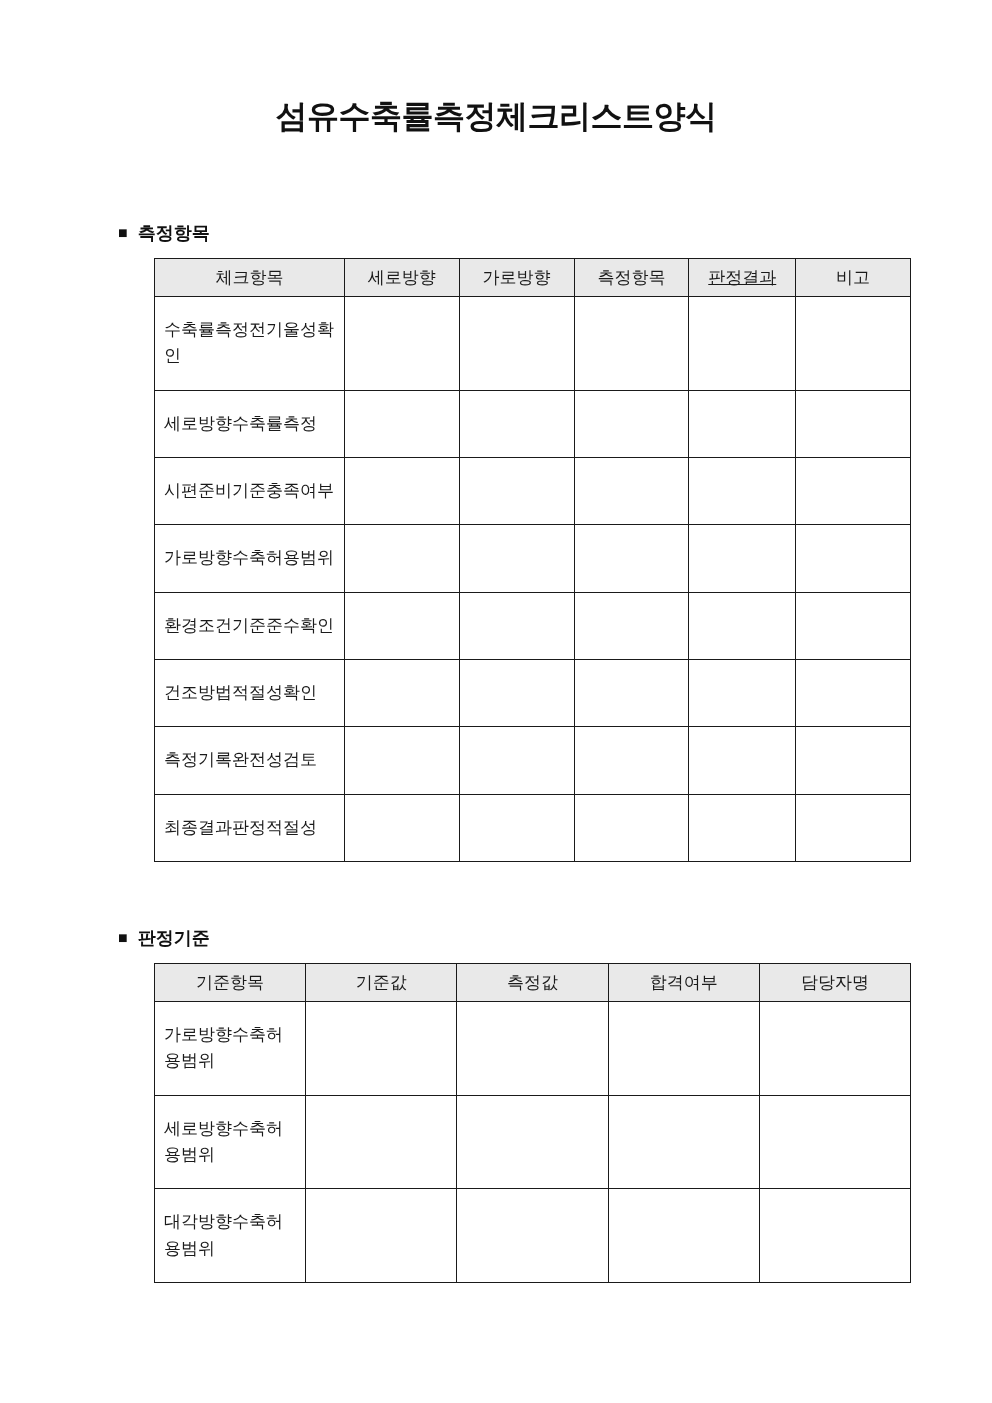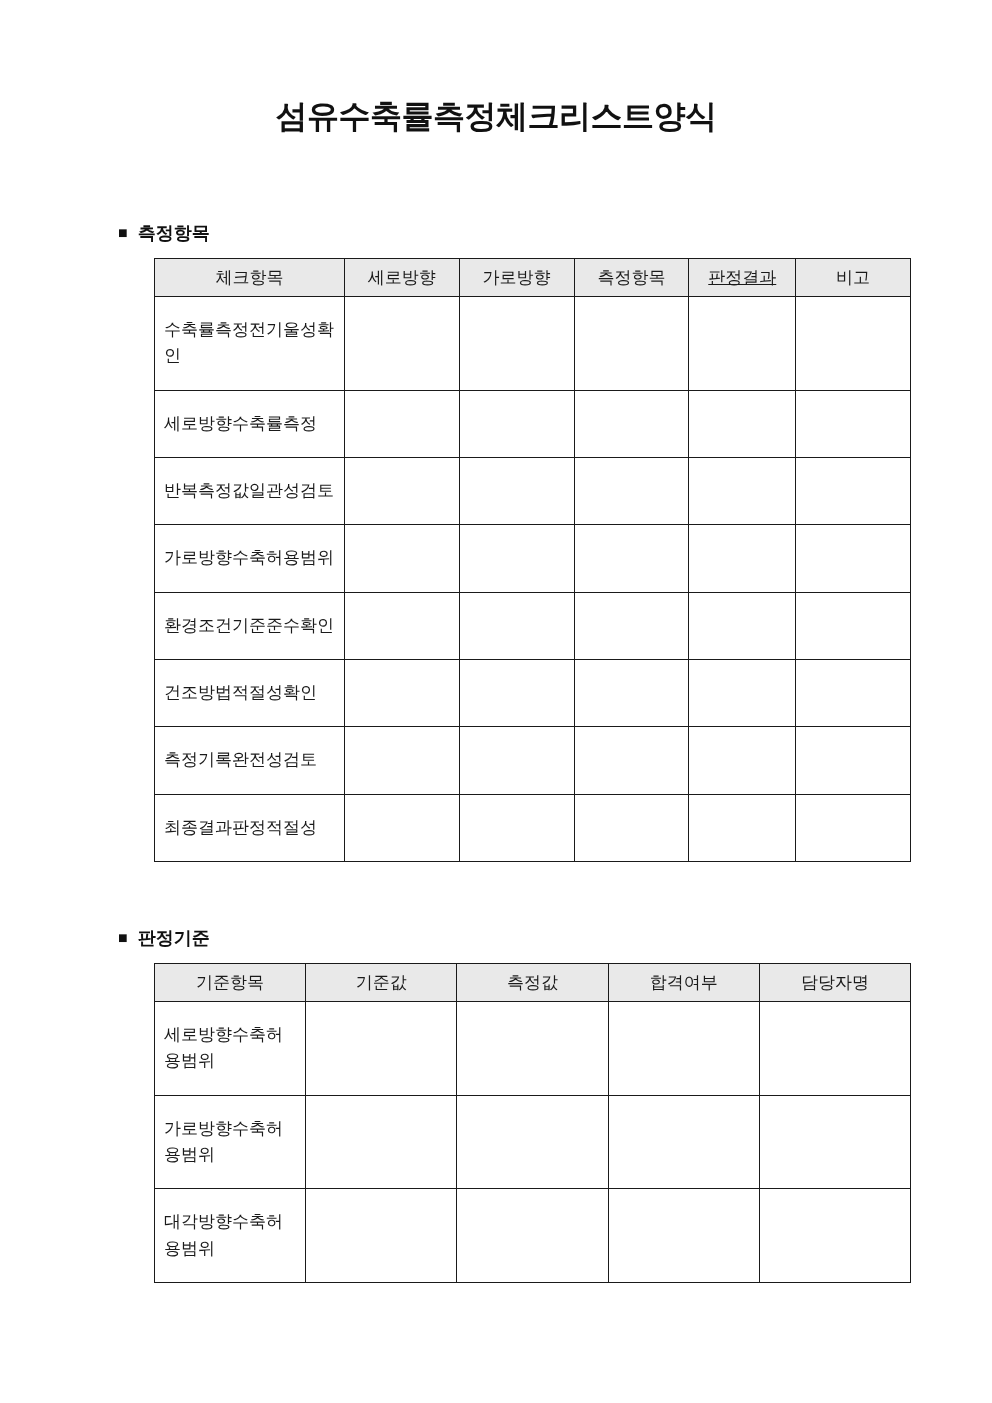--- a/index.html
+++ b/index.html
@@ -119,21 +119,21 @@
             </tr>
             <tr>
               <td class="label-cell">세로방향수축률측정</td>
               <td></td>
               <td></td>
               <td></td>
               <td></td>
               <td></td>
             </tr>
             <tr>
-              <td class="label-cell">반복측정값일관성검토</td>
+              <td class="label-cell">시편준비기준충족여부</td>
               <td></td>
               <td></td>
               <td></td>
               <td></td>
               <td></td>
             </tr>
             <tr>
               <td class="label-cell">가로방향수축허용범위</td>
               <td></td>
               <td></td>
@@ -187,28 +187,28 @@
             <tr>
               <th>기준항목</th>
               <th>기준값</th>
               <th>측정값</th>
               <th>합격여부</th>
               <th>담당자명</th>
             </tr>
           </thead>
           <tbody>
             <tr>
+              <td class="label-cell">가로방향수축허용범위</td>
+              <td></td>
+              <td></td>
+              <td></td>
+              <td></td>
+            </tr>
+            <tr>
               <td class="label-cell">세로방향수축허용범위</td>
-              <td></td>
-              <td></td>
-              <td></td>
-              <td></td>
-            </tr>
-            <tr>
-              <td class="label-cell">가로방향수축허용범위</td>
               <td></td>
               <td></td>
               <td></td>
               <td></td>
             </tr>
             <tr>
               <td class="label-cell">대각방향수축허용범위</td>
               <td></td>
               <td></td>
               <td></td>

